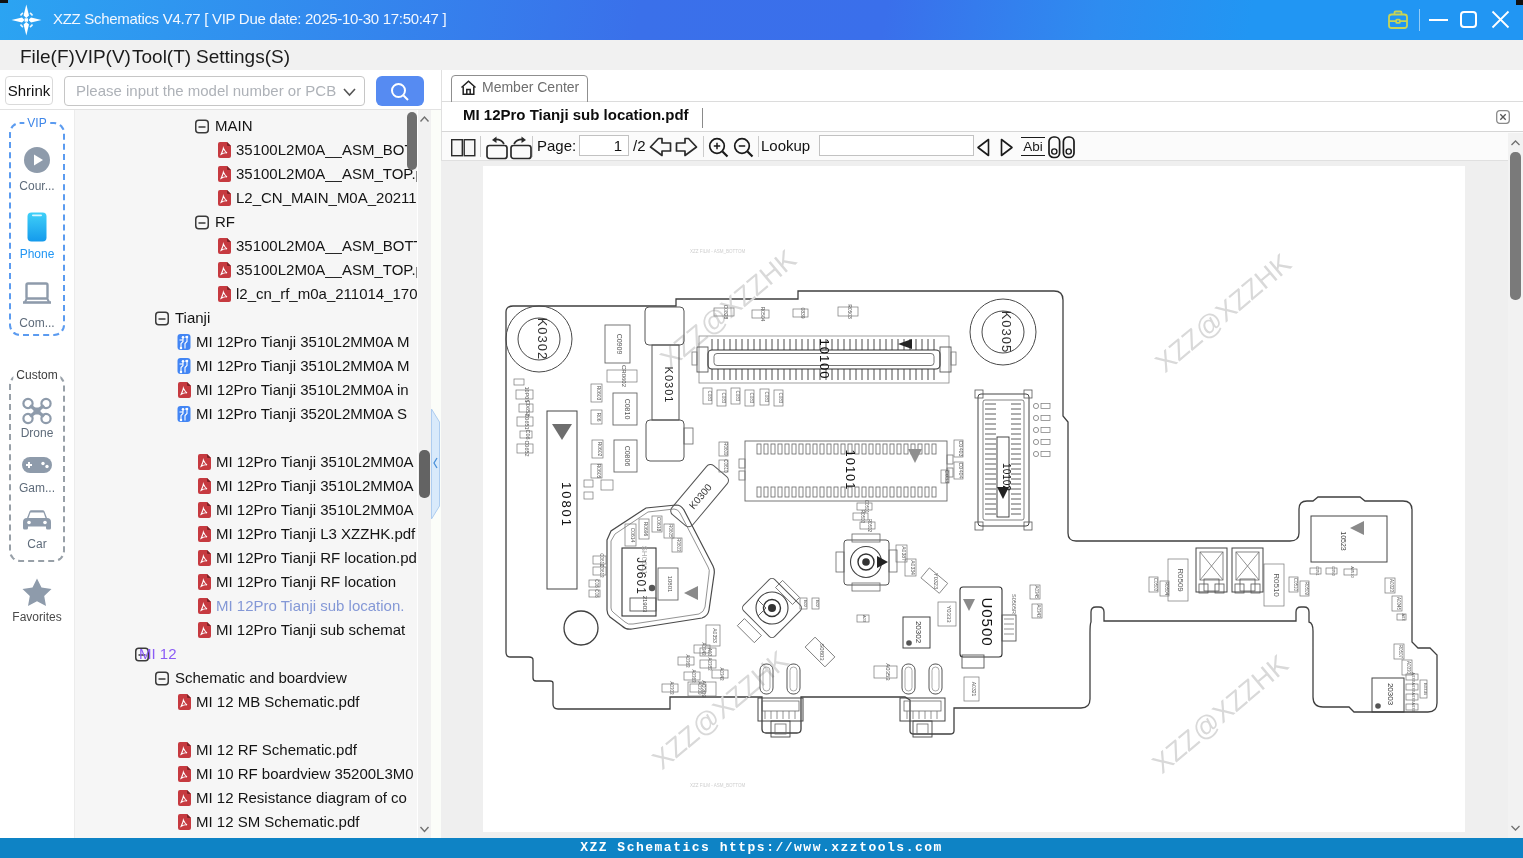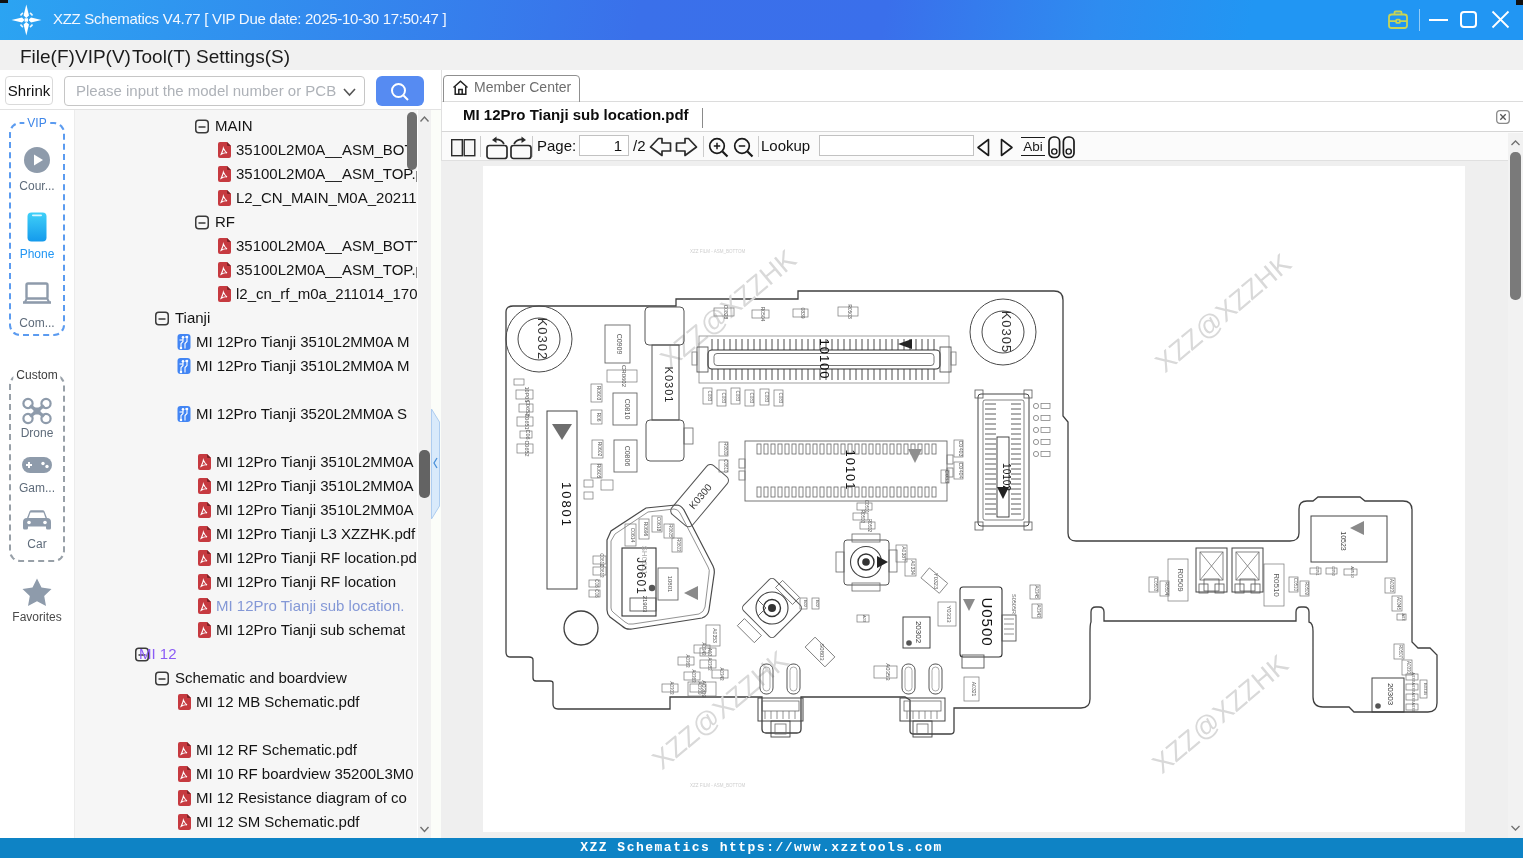--- a/index.html
+++ b/index.html
@@ -29,21 +29,21 @@
 .trow{position:absolute;height:24px;line-height:24px;font-size:15px;color:#141414;white-space:nowrap;}
 .trow svg{position:absolute;top:4px;}
 .trow .t{position:absolute;top:0;}
 
 #sb1{left:407px;top:112px;width:10px;height:58px;background:#6f6f6f;border-radius:5px;}
 #sbtrack{left:418px;top:110px;width:13px;height:728px;background:#f1f1f1;}
 #sb2{left:419px;top:450px;width:11px;height:48px;background:#636363;border-radius:5px;}
 #gutter{left:431px;top:110px;width:10px;height:728px;background:#fbfdf9;}
 
 #mrow{left:441px;top:70px;width:1082px;height:32px;background:#fff;border-bottom:1px solid #dcdcdc;border-left:1px solid #e0e0e0;}
-#mbtn{position:absolute;left:1px;top:5px;width:137px;height:36px;border:1px solid #8f8f8f;border-radius:4px;}
+#mbtn{position:absolute;left:9px;top:5px;width:137px;height:36px;border:1px solid #8f8f8f;border-radius:4px;}
 #mbtn span{position:absolute;left:30px;top:3px;font-size:14px;color:#6e6e6e;white-space:nowrap;}
 #trow{left:441px;top:102px;width:1082px;height:30px;background:#fff;border-bottom:1px solid #d6d6d6;border-left:1px solid #e0e0e0;}
 #trow .tab{position:absolute;left:21px;top:4px;font-size:15px;font-weight:bold;color:#0d0d0d;}
 #trow .sep{position:absolute;left:260px;top:6px;width:1px;height:20px;background:#8a8a8a;}
 #ptb{left:441px;top:132px;width:1082px;height:29px;background:#fbfbfb;border-bottom:1px solid #e0e0e0;border-left:1px solid #e0e0e0;}
 #ptb .lbl{position:absolute;top:5px;font-size:15px;color:#111;}
 #ptb .inp{position:absolute;top:3px;height:21px;background:#fff;border:1px solid #c2c2c2;}
 #ptb .vsep{position:absolute;top:4px;width:1px;height:21px;background:#ccc;}
 
 #vp{left:441px;top:161px;width:1067px;height:677px;background:#efefef;}
@@ -261,20 +261,28 @@
             <path d="M10 3.5 v4 l-2 2 v5"></path>
             <path d="M4 13.5 v-4 l2-2 V3.5"></path>
             <path d="M2.5 6 h3.5"></path>
             <path d="M8 3 h2"></path>
           </g>
           <circle cx="10" cy="3" r="1.25" fill="#fff"></circle>
           <circle cx="6" cy="3.2" r="1.25" fill="#fff"></circle>
           <circle cx="4" cy="14" r="1.25" fill="#fff"></circle>
         </svg>
         <span class="t" style="left:121px;color:#141414">MI 12Pro Tianji 3510L2MM0A M</span>
+      </div>
+      <div class="trow" style="left:0;top:267.5px;width:342px;">
+        <svg style="left:102px;top:4px" width="14" height="16" viewBox="0 0 14 16">
+          <path d="M1 2 a2 2 0 0 1 2-2 h7 l4 4 v10 a2 2 0 0 1 -2 2 h-9 a2 2 0 0 1 -2-2 Z" fill="#c63a40"></path>
+          <path d="M10 0 l4 4 h-3 a1 1 0 0 1 -1-1 Z" fill="#7e2226"></path>
+          <path d="M4.2 12.3 c1.2-2.6 2-4.6 2.2-6.2 .8 1.8 2 3.8 3.6 4.8 -1.8-.3-4.2 .5-5.8 1.4 Z" fill="none" stroke="#fff" stroke-width="1.1"></path>
+        </svg>
+        <span class="t" style="left:121px;color:#141414">MI 12Pro Tianji 3510L2MM0A in</span>
       </div>
       <div class="trow" style="left:0;top:291.5px;width:342px;">
         <svg style="left:102px;top:4px" width="14" height="16" viewBox="0 0 14 16">
           <rect x="0.5" y="0" width="13" height="16" rx="3" fill="#4285f4"></rect>
           <g stroke="#fff" stroke-width="1.1" fill="none">
             <path d="M10 3.5 v4 l-2 2 v5"></path>
             <path d="M4 13.5 v-4 l2-2 V3.5"></path>
             <path d="M2.5 6 h3.5"></path>
             <path d="M8 3 h2"></path>
           </g>

